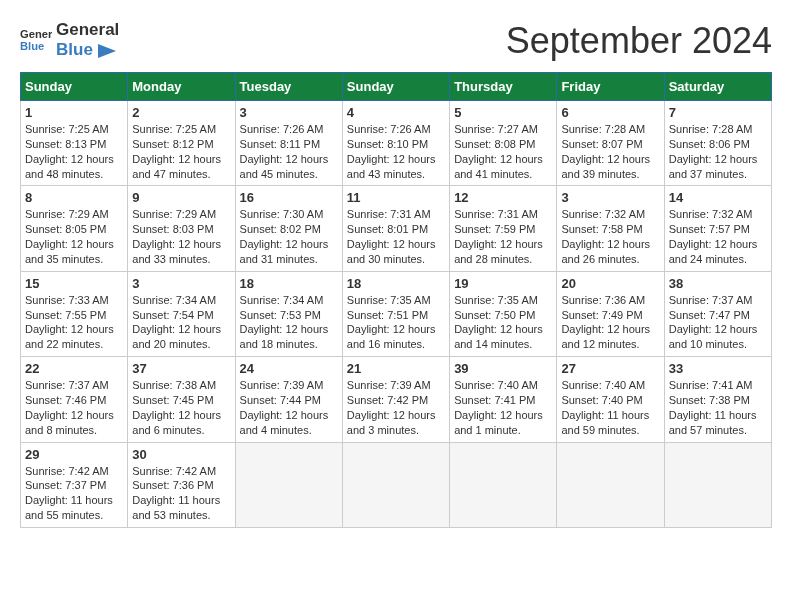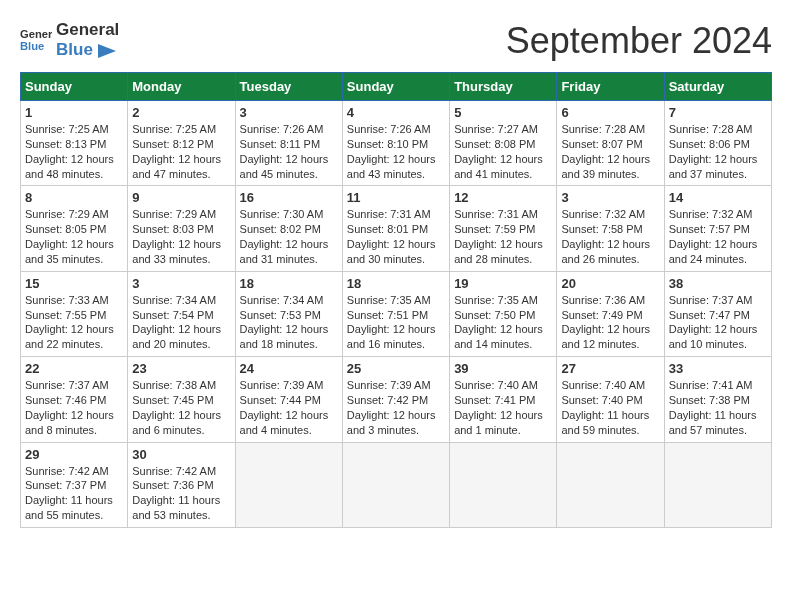--- a/index.html
+++ b/index.html
@@ -201,29 +201,29 @@
           <span class="day-number">38</span>
           <div class="day-info">Sunrise: 7:37 AM<br>Sunset: 7:47 PM<br>Daylight: 12 hours and 10 minutes.</div>
         </td>
       </tr>
       <tr>
         <td>
           <span class="day-number">22</span>
           <div class="day-info">Sunrise: 7:37 AM<br>Sunset: 7:46 PM<br>Daylight: 12 hours and 8 minutes.</div>
         </td>
         <td>
-          <span class="day-number">23</span>
+          <span class="day-number">37</span>
           <div class="day-info">Sunrise: 7:38 AM<br>Sunset: 7:45 PM<br>Daylight: 12 hours and 6 minutes.</div>
         </td>
         <td>
           <span class="day-number">24</span>
           <div class="day-info">Sunrise: 7:39 AM<br>Sunset: 7:44 PM<br>Daylight: 12 hours and 4 minutes.</div>
         </td>
         <td>
-          <span class="day-number">25</span>
+          <span class="day-number">21</span>
           <div class="day-info">Sunrise: 7:39 AM<br>Sunset: 7:42 PM<br>Daylight: 12 hours and 3 minutes.</div>
         </td>
         <td>
           <span class="day-number">39</span>
           <div class="day-info">Sunrise: 7:40 AM<br>Sunset: 7:41 PM<br>Daylight: 12 hours and 1 minute.</div>
         </td>
         <td>
           <span class="day-number">27</span>
           <div class="day-info">Sunrise: 7:40 AM<br>Sunset: 7:40 PM<br>Daylight: 11 hours and 59 minutes.</div>
         </td>

